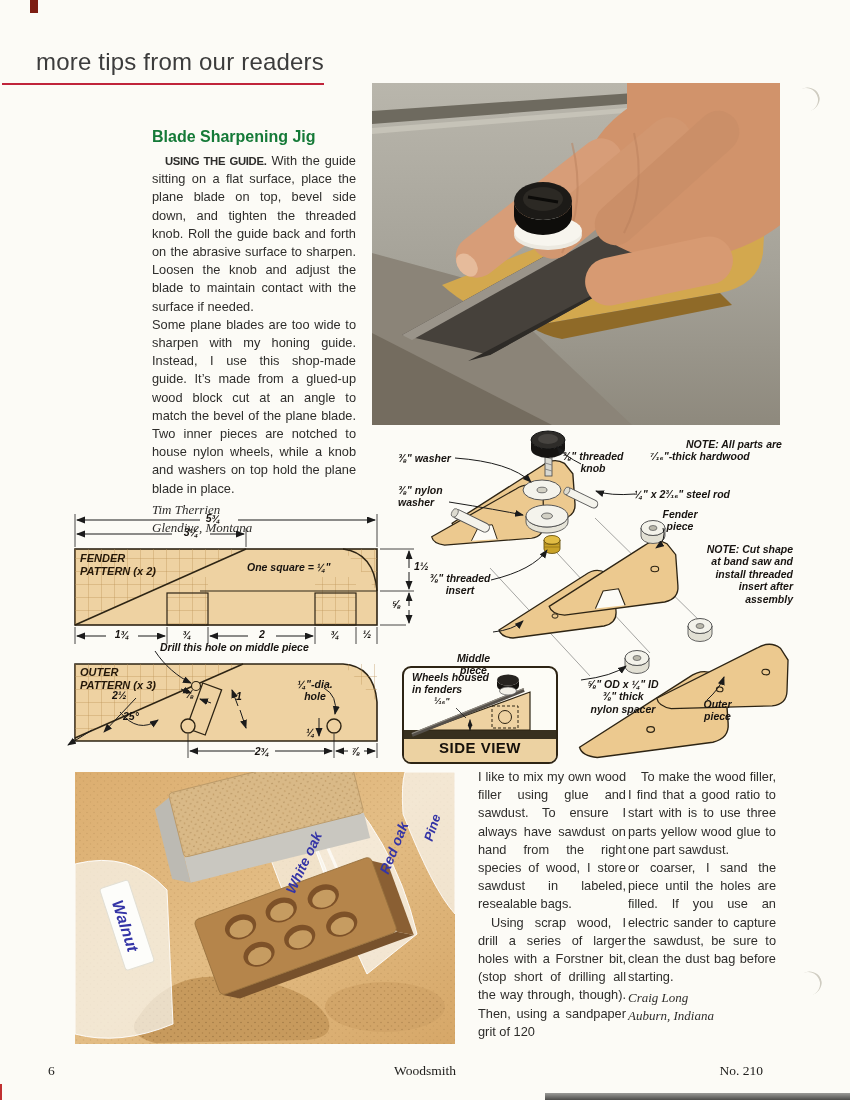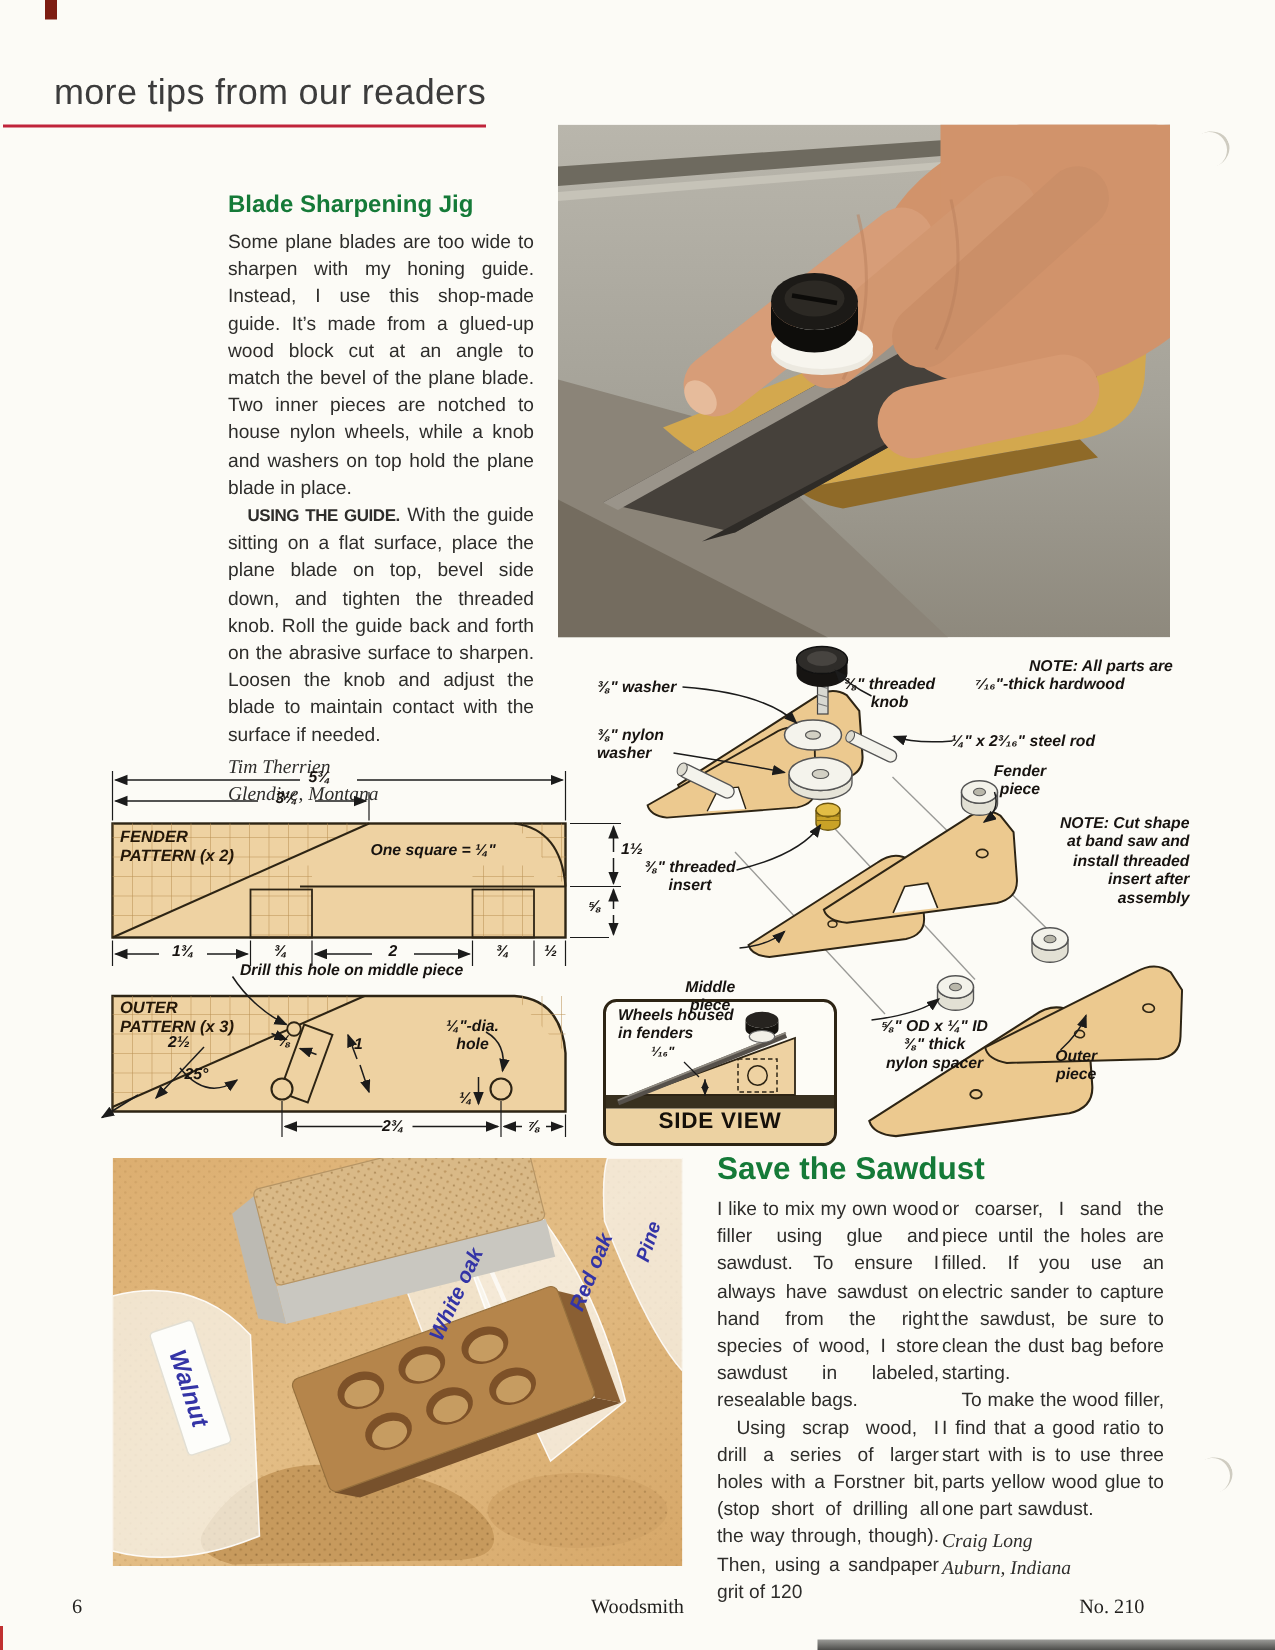--- a/index.html
+++ b/index.html
@@ -101,22 +101,22 @@
       <ellipse cx="176" cy="148" rx="34" ry="15" fill="#f7f5ee"></ellipse>
       <path d="M142,118 a29,19 0 0 0 58,0 l0,15 a29,19 0 0 1 -58,0 Z" fill="#0e0d0b"></path>
       <ellipse cx="171" cy="118" rx="29" ry="19" fill="#1c1a17"></ellipse>
       <ellipse cx="171" cy="116" rx="20" ry="12" fill="#2c2924"></ellipse>
       <line x1="156" y1="114" x2="186" y2="119" stroke="#0c0b09" stroke-width="3"></line>
     </svg>
   </div>
 
   <section class="abs" style="left:152px;top:128px;width:204px;">
     <h2 class="green-h" style="font-size:16px;">Blade Sharpening Jig</h2>
+    <p class="body-txt indent"><span class="lead-in">USING THE GUIDE.</span><span> With the guide sitting on a flat surface, place the plane blade on top, bevel side down, and tighten the threaded knob. Roll the guide back and forth on the abrasive surface to sharpen. Loosen the knob and adjust the blade to maintain contact with the surface if needed.</span></p>
     <p class="body-txt">Some plane blades are too wide to sharpen with my honing guide. Instead, I use this shop-made guide. It’s made from a glued-up wood block cut at an angle to match the bevel of the plane blade. Two inner pieces are notched to house nylon wheels, while a knob and washers on top hold the plane blade in place.</p>
-    <p class="body-txt indent"><span class="lead-in">USING THE GUIDE.</span><span> With the guide sitting on a flat surface, place the plane blade on top, bevel side down, and tighten the threaded knob. Roll the guide back and forth on the abrasive surface to sharpen. Loosen the knob and adjust the blade to maintain contact with the surface if needed.</span></p>
     <div class="attr">
       <div>Tim Therrien</div>
       <div>Glendive, Montana</div>
     </div>
   </section>
 
   <svg class="abs" style="left:395px;top:428px;z-index:1;" width="405" height="337" viewBox="0 0 405 337">
     <defs>
       <marker id="ea" markerWidth="9" markerHeight="8" refX="8" refY="3.5" orient="auto">
         <path d="M0,0 L9,3.5 L0,7 Z" fill="#1b1b1b"></path>
@@ -447,29 +447,28 @@
         <rect x="12" y="136" width="86" height="30" rx="3" fill="#fdfdfa" stroke="#e2dfd4"></rect>
       </g>
     </svg>
     <div class="bag-txt" style="left:50px;top:126px;font-size:16px;transform:rotate(72deg);transform-origin:left top;">Walnut</div>
     <div class="bag-txt" style="left:222px;top:108px;font-size:14px;transform:rotate(-65deg);transform-origin:left bottom;">White oak</div>
     <div class="bag-txt" style="left:316px;top:88px;font-size:14px;transform:rotate(-68deg);transform-origin:left bottom;">Red oak</div>
     <div class="bag-txt" style="left:360px;top:56px;font-size:13px;transform:rotate(-72deg);transform-origin:left bottom;">Pine</div>
   </div>
 
   <section class="abs" style="left:478px;top:768px;width:310px;">
-    <h2 class="green-h" style="font-size:21px;margin-bottom:5px;">Save the Sawdust</h2>
     <div style="display:flex;gap:2px;">
       <div style="width:148px;">
         <p class="body-txt">I like to mix my own wood filler using glue and sawdust. To ensure I always have sawdust on hand from the right species of wood, I store sawdust in labeled, resealable bags.</p>
         <p class="body-txt indent">Using scrap wood, I drill a series of larger holes with a Forstner bit, (stop short of drilling all the way through, though). Then, using a sandpaper grit of 120</p>
       </div>
       <div style="width:148px;">
+        <p class="body-txt indent">To make the wood filler, I find that a good ratio to start with is to use three parts yellow wood glue to one part sawdust.</p>
         <p class="body-txt">or coarser, I sand the piece until the holes are filled. If you use an electric sander to capture the sawdust, be sure to clean the dust bag before starting.</p>
-        <p class="body-txt indent">To make the wood filler, I find that a good ratio to start with is to use three parts yellow wood glue to one part sawdust.</p>
         <div class="attr">
           <div>Craig Long</div>
           <div>Auburn, Indiana</div>
         </div>
       </div>
     </div>
   </section>
 
   <div class="foot" style="left:48px;">6</div>
   <div class="foot" style="left:0;width:850px;text-align:center;">Woodsmith</div>

